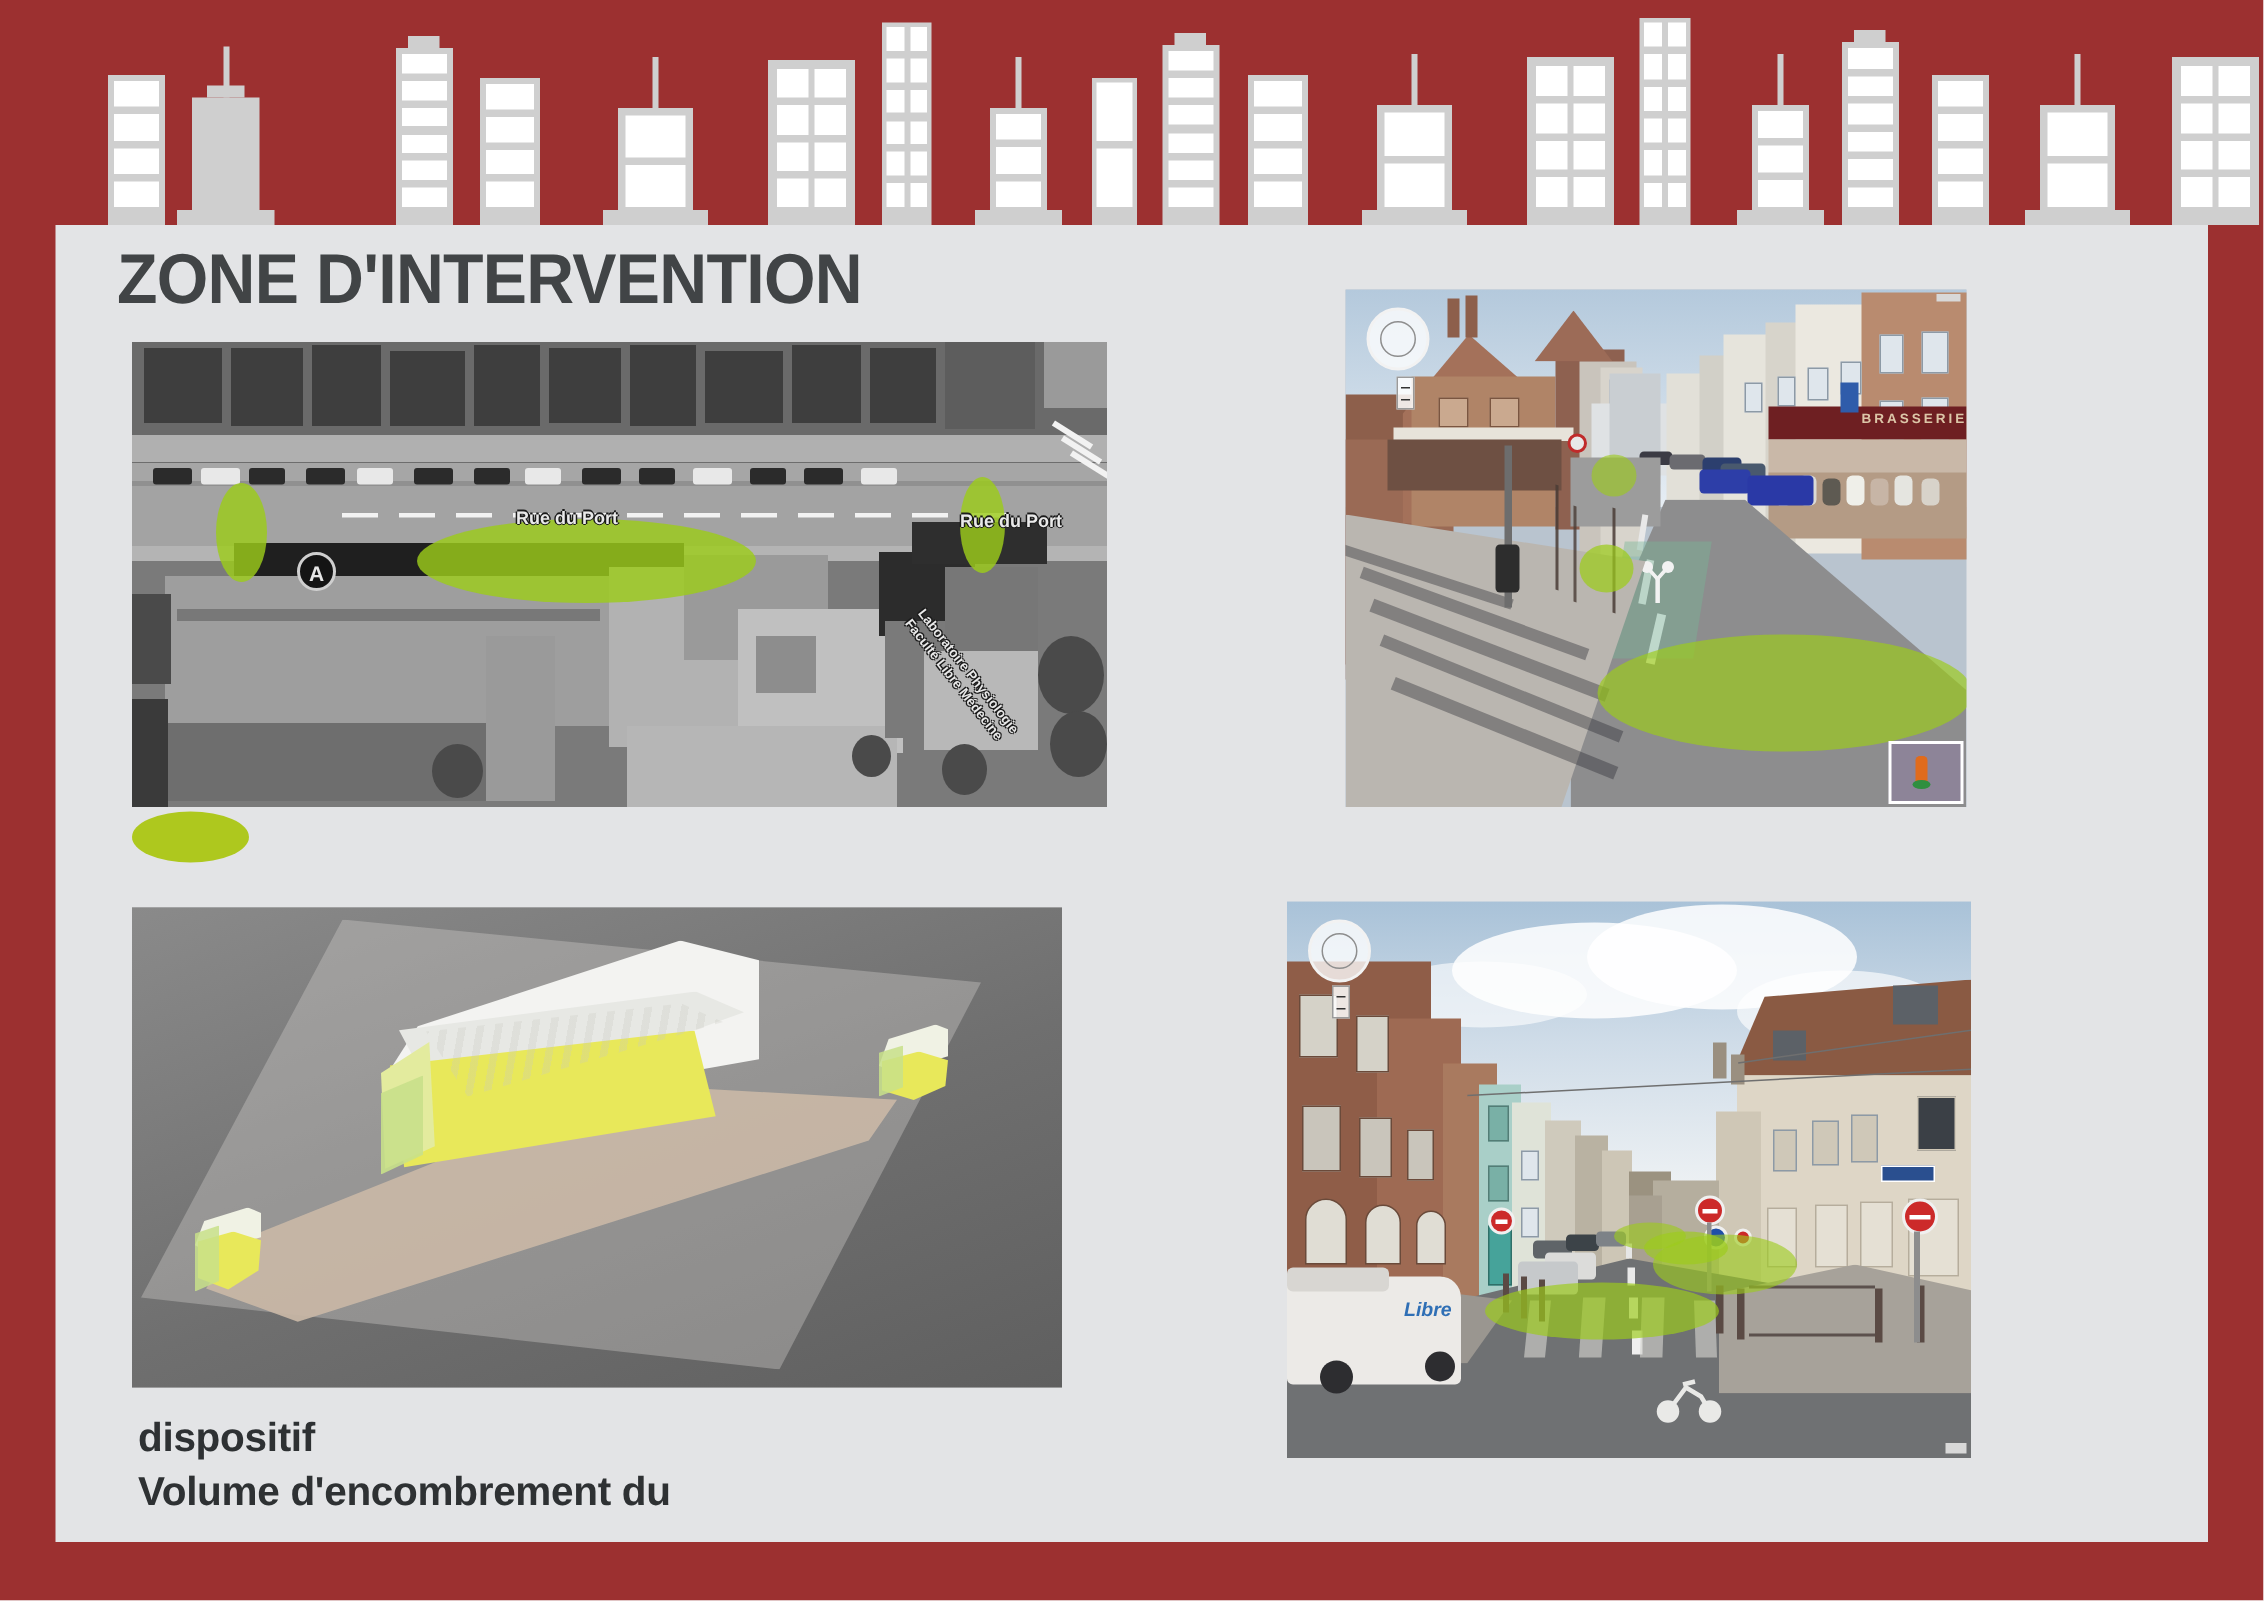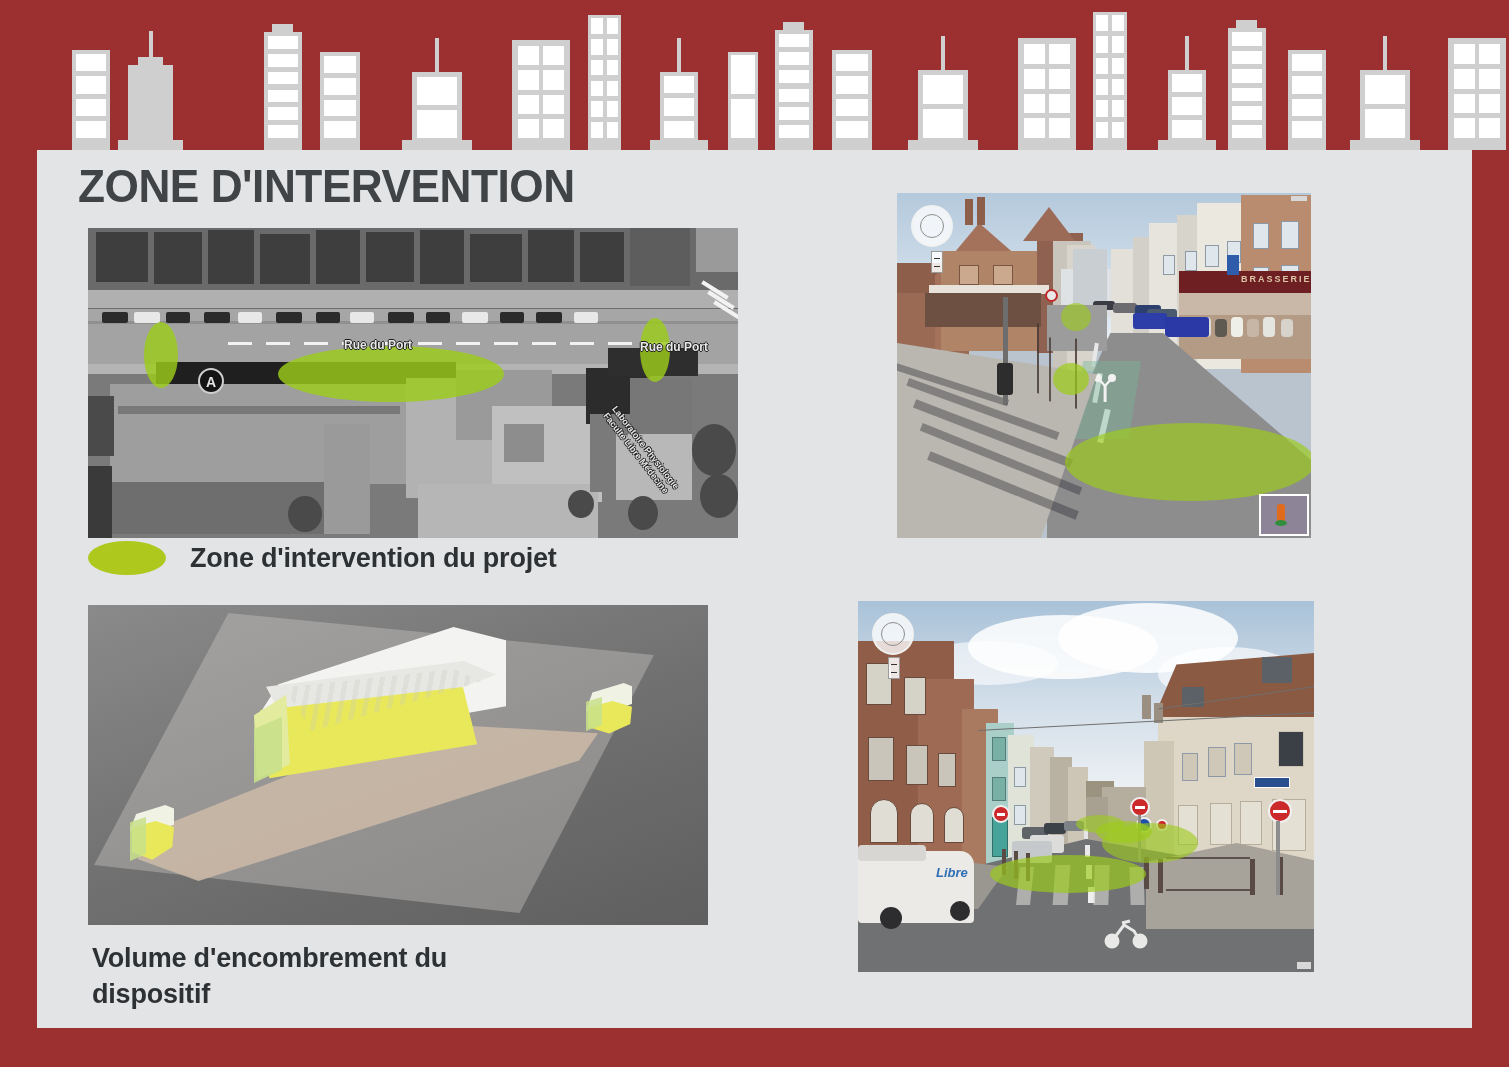--- a/index.html
+++ b/index.html
@@ -340,21 +340,20 @@
     <div class="grn" style="left:552px;top:90px;width:30px;height:64px;"></div>
 
     <div class="maplbl" style="left:256px;top:110px;">Rue du Port</div>
     <div class="maplbl" style="left:552px;top:112px;">Rue du Port</div>
     <div class="maplbl" style="left:530px;top:176px;font-size:9px;width:110px;white-space:normal;line-height:1.25;
          transform:rotate(52deg);transform-origin:left top;">Laboratoire Physiologie Faculté Libre Médecine</div>
   </div>
 
   <div class="legend">
     <div class="swatch"></div>
-    <div class="ltxt">Zone d'intervention du projet</div>
   </div>
 
   <div class="ph" id="sv1">
     <div class="skyv"></div>
 
     <div class="brick" style="position:absolute;left:0;top:70px;width:60px;height:180px;background:#8d5f4b;"></div>
     <div class="fac" style="left:0;top:100px;width:72px;height:160px;background:#9a6a55;"></div>
     <div class="fac" style="left:38px;top:30px;width:96px;height:126px;background:#a4715a;
          clip-path:polygon(0 42%,46% 0,100% 36%,100% 100%,0 100%);"></div>
     <div class="fac" style="left:44px;top:58px;width:96px;height:100px;background:#b08467;"></div>
@@ -504,22 +503,22 @@
 
     <div class="volW" style="left:42px;top:200px;width:44px;height:30px;
          clip-path:polygon(14% 30%,80% 0,100% 12%,100% 66%,22% 100%,0 84%);background:#f0f2e4;"></div>
     <div class="volY" style="left:44px;top:216px;width:42px;height:42px;
          clip-path:polygon(0 16%,56% 0,100% 14%,96% 62%,48% 92%,0 74%);"></div>
     <div class="volG" style="left:42px;top:212px;width:16px;height:44px;
          clip-path:polygon(0 12%,100% 0,100% 84%,0 100%);opacity:.85;"></div>
   </div>
 
   <div class="caption">
+    <div>dispositif</div>
     <div>Volume d'encombrement du</div>
-    <div>dispositif</div>
   </div>
 
   <div class="ph" id="sv2">
     <div class="skyv"></div>
     <div class="cloud" style="left:110px;top:14px;width:190px;height:64px;"></div>
     <div class="cloud" style="left:200px;top:2px;width:180px;height:70px;"></div>
     <div class="cloud" style="left:60px;top:40px;width:140px;height:44px;opacity:.7;"></div>
     <div class="cloud" style="left:300px;top:46px;width:140px;height:54px;opacity:.75;"></div>
 
     <div class="brick" style="left:0;top:40px;width:96px;height:260px;background:#8f5d48;"></div>

